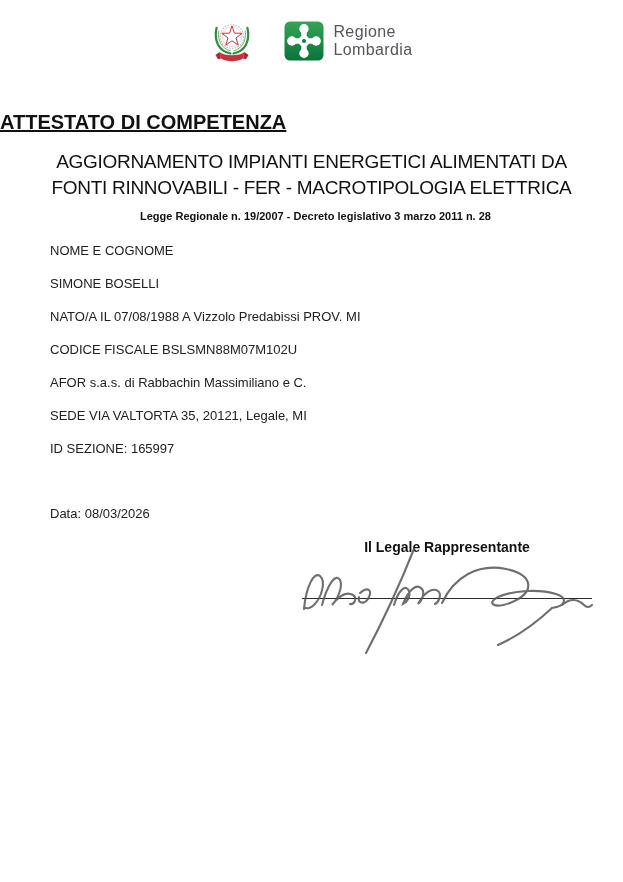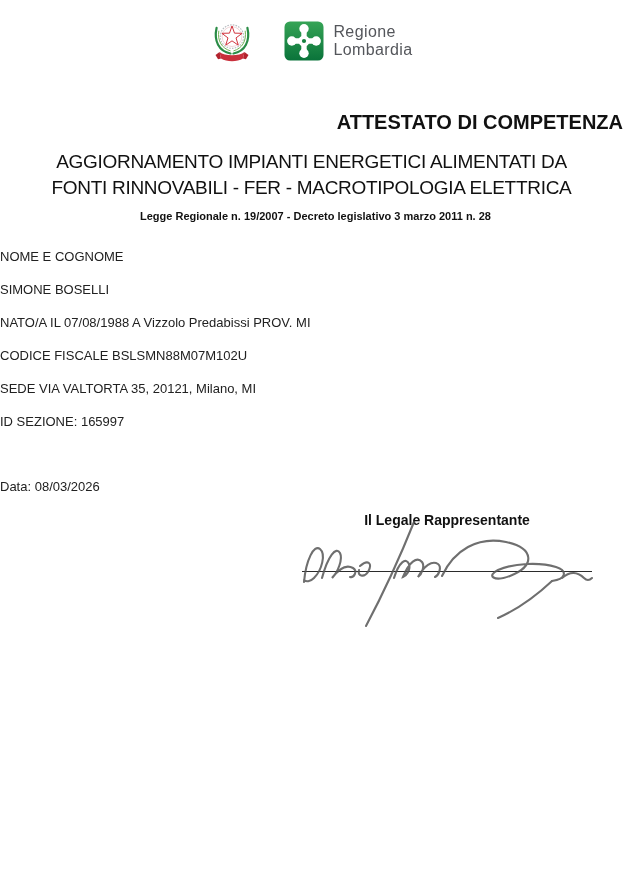--- a/index.html
+++ b/index.html
@@ -31,25 +31,26 @@
     font-size: 16px;
     line-height: 18.5px;
     letter-spacing: 0.4px;
     color: #54565b;
     font-weight: 400;
   }
 
   
   .doc-title {
     margin-top: 46px;
-    text-align: right;
+    text-align: left;
     font-size: 20px;
     line-height: 24px;
     font-weight: bold;
     color: #111111;
+    text-decoration: underline;
   }
   .course-title {
     margin-top: 15px;
     text-align: center;
     font-size: 19px;
     line-height: 26px;
     font-weight: normal;
     letter-spacing: -0.3px;
     color: #111111;
   }
@@ -58,21 +59,22 @@
     text-align: center;
     font-size: 11px;
     line-height: 13px;
     font-weight: bold;
     color: #111111;
     padding-left: 8px;
   }
 
   
   .body-fields {
-    margin-top: 26px;
+    margin-top: 20px;
+    padding-left: 50px;
     padding-right: 30px;
   }
   .body-fields p {
     font-size: 13px;
     line-height: 16px;
     margin-bottom: 17px;
     color: #212121;
   }
   .gap-sm  { margin-top: 5px;  }
   .gap-md  { margin-top: 30px; }
@@ -168,21 +170,22 @@
     <div>AGGIORNAMENTO IMPIANTI ENERGETICI ALIMENTATI DA</div>
     <div>FONTI RINNOVABILI - FER - MACROTIPOLOGIA ELETTRICA</div>
   </h2>
   <div class="law-ref">Legge Regionale n. 19/2007 - Decreto legislativo 3 marzo 2011 n. 28</div>
 
   <div class="body-fields">
     <p>NOME E COGNOME</p>
     <p>SIMONE BOSELLI</p>
     <p>NATO/A IL 07/08/1988 A Vizzolo Predabissi PROV. MI</p>
     <p>CODICE FISCALE BSLSMN88M07M102U</p>
-    <p>SEDE VIA VALTORTA 35, 20121, Milano, MI</p>
+    <p>AFOR s.a.s. di Rabbachin Massimiliano e C.</p>
+    <p>SEDE VIA VALTORTA 35, 20121, Legale, MI</p>
     <p>ID SEZIONE: 165997</p>
     <p class="gap-lg">Data: 08/03/2026</p>
   </div>
 
   <div class="sig-block">
     <div class="sig-role">Il Legale Rappresentante</div>
     <div class="sig-line"></div>
     <svg class="sig-scribble" viewBox="0 0 302 112" aria-hidden="true">
       <g fill="none" stroke="#565656" stroke-width="2.1" stroke-linecap="round" opacity="0.85">
         <path d="M8,62 C10,40 18,24 24,29 C30,34 26,50 18,58 C14,62 10,62 8,60"></path>

